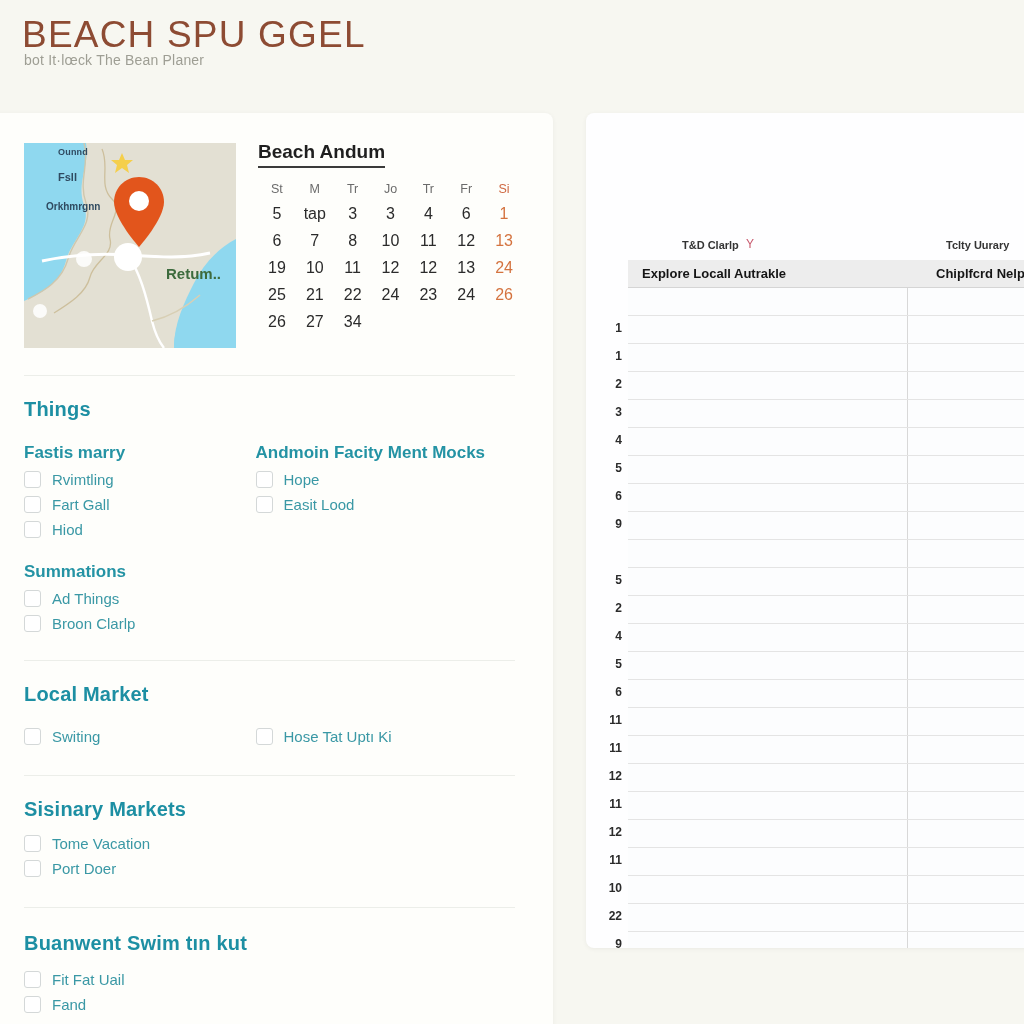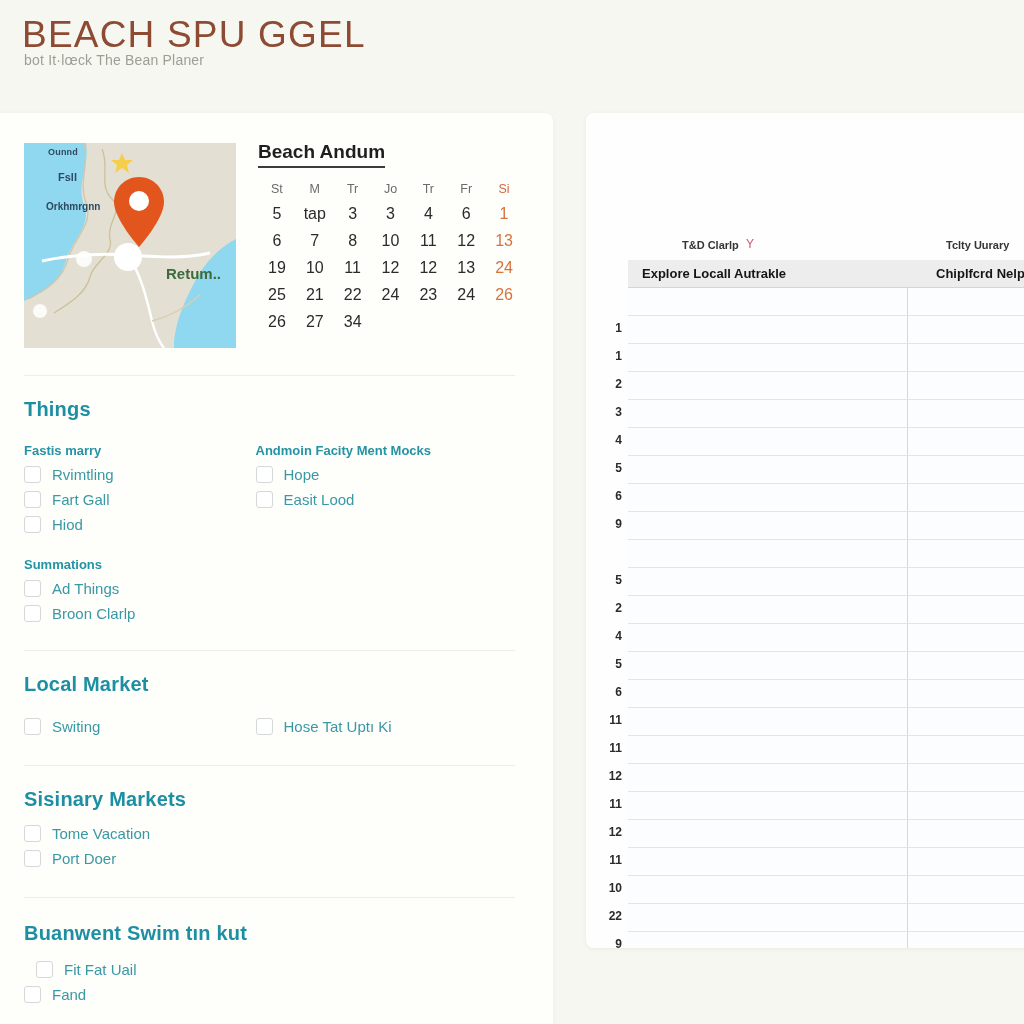--- a/index.html
+++ b/index.html
@@ -34,42 +34,42 @@
     position: absolute; left: 586px; top: 113px; width: 470px; height: 835px;
     background: #fefeff; border-radius: 8px;
     box-shadow: 0 1px 5px rgba(0,0,0,.055);
     overflow: hidden;
   }
 
   
   .map-wrap { position: absolute; left: 38px; top: 30px; width: 212px; height: 205px; overflow: hidden; background: #e3e0d3; }
   .map-svg { display:block; width: 212px; height: 205px; }
   .map-pin { position: absolute; left: 88px; top: 32px; width: 54px; height: 74px; }
-  .map-label-a { position: absolute; left: 24px; top: 4px; font-size: 9px; font-weight: 700; color: #2f4a60; letter-spacing:.2px;}
+  .map-label-a { position: absolute; left: 34px; top: 4px; font-size: 9px; font-weight: 700; color: #2f4a60; letter-spacing:.2px;}
   .map-label-b { position: absolute; left: 22px; top: 14px; font-size: 10px; font-weight: 700; color: #2f4a60; margin-top: 44px; }
   .map-label-c { position: absolute; left: 34px; top: 28px; font-size: 11px; font-weight: 700; color: #2f4a60; }
   .map-label-d { position: absolute; left: 142px; top: 122px; font-size: 15px; font-weight: 700; color: #3d6b3d; }
 
   
   .cal { position: absolute; left: 272px; top: 28px; width: 265px; }
   .cal-title {
     font-size: 19px; font-weight: 700; color: #1f1f1f;
     border-bottom: 2px solid #3a3a3a; display: inline-block; padding-bottom: 3px;
   }
   .cal-grid { margin-top: 14px; display: grid; grid-template-columns: repeat(7, 1fr); row-gap: 9px; }
   .cal-hd { font-size: 12.5px; color: #6b6b6b; text-align: center; }
   .cal-hd.sun { color: #cf6a44; }
   .cal-d { font-size: 16px; color: #2b2b2b; text-align: center; }
   .cal-d.sun { color: #d4733f; }
   .cal-d.empty { color: transparent; }
 
   
   .check-area { position: absolute; left: 0; top: 262px; width: 567px; }
   .sec-title { font-size: 20px; font-weight: 700; color: #1d8fa3; letter-spacing: .2px; }
-  .grp-title { font-size: 13px; font-weight: 700; color: #2493a4; }
+  .grp-title { font-size: 17px; font-weight: 700; color: #2493a4; }
   .chk-row { display: flex; align-items: center; margin-top: 8px; }
   .chk-box {
     width: 17px; height: 17px; border: 1.5px solid #d4d8d8; border-radius: 3px;
     background: #fff; flex: 0 0 auto;
   }
   .chk-lbl { margin-left: 11px; font-size: 15px; color: #3a98a5; }
   .hr { border-top: 1px solid #eceee9; margin: 0; }
 
   .block { position: relative; padding: 0 38px; }
   .cols { display: flex; }
@@ -250,21 +250,21 @@
         <div class="chk-row">
           <span class="chk-box"></span>
           <span class="chk-lbl">Port Doer</span>
         </div>
       </div>
 
       <div class="hr" style="margin:30px 38px 0;"></div>
 
       <div class="block" style="margin-top:24px;">
         <div class="sec-title">Buanwent Swim tın kut</div>
-        <div class="chk-row" style="margin-top:16px;margin-left:12px;">
+        <div class="chk-row" style="margin-top:16px;">
           <span class="chk-box"></span>
           <span class="chk-lbl">Fit Fat Uail</span>
         </div>
         <div class="chk-row">
           <span class="chk-box"></span>
           <span class="chk-lbl">Fand</span>
         </div>
       </div>
     </div>
   </div>

